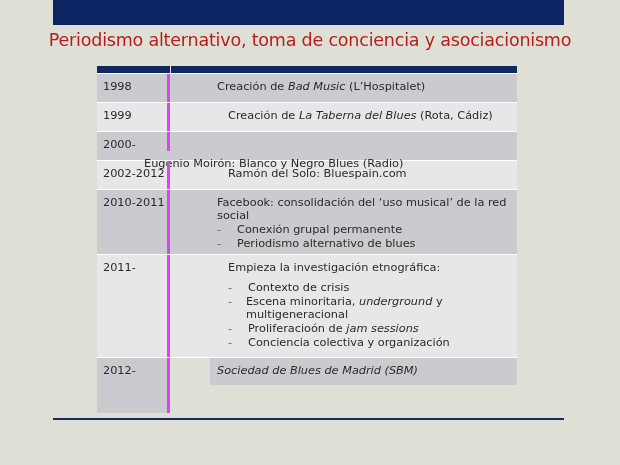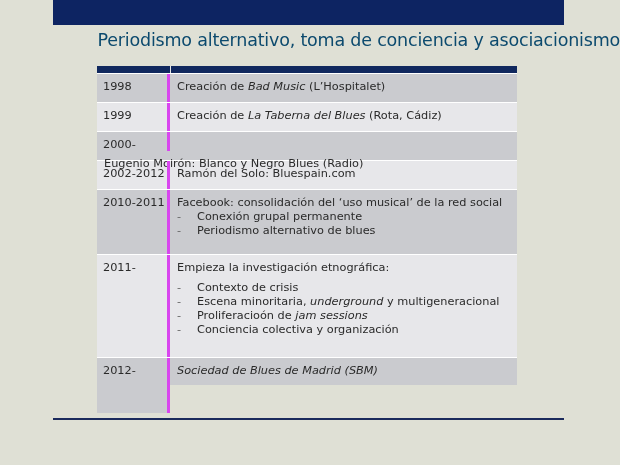--- a/index.html
+++ b/index.html
@@ -7,38 +7,38 @@
       width: 620px; height: 465px; position: relative; overflow: hidden;
       background: #dfe0d5;
       font-family: "DejaVu Sans", sans-serif;
       color: #262626;
     }
     .top-bar {
       position: absolute; left: 53px; top: 0; width: 511px; height: 25px;
       background: #0d2462;
     }
     .title {
-      position: absolute; left: 0; top: 30px; width: 620px; text-align: right;
-      font-size: 17.5px; color: #0c4a6e; letter-spacing: -0.2px;
+      position: absolute; left: 0; top: 30px; width: 620px; text-align: center;
+      font-size: 17.5px; color: #b91c1c; letter-spacing: -0.2px;
       font-family: "DejaVu Sans", sans-serif;
     }
     .table {
       position: absolute; left: 97px; top: 66px; width: 420px;
       font-size: 11.3px; color: #2a2a2a;
       font-family: "DejaVu Sans", sans-serif;
     }
     .thead {
       height: 7px; background: #10285e; display: flex;
     }
     .thead .c1 { width: 73px; border-right: 1px solid #e6e6e6; }
     .row { display: flex; border-top: 1px solid #ffffff; }
     .row .c1 { width: 73px; padding: 6px 0 0 6px; box-sizing: border-box; border-right: 3px solid #d946ef; }
-    .row .c2 { flex: 1; padding: 6px 0 0 7px; box-sizing: border-box; }
+    .row .c2 { flex: 1; padding: 6px 0 0 7px; box-sizing: border-box; margin-left: 40px; }
     .dark { background: #cacbcf; }
-    .light { background: #e7e7ea; }
+    .light { background: #e7e7ea; gap: 11px; }
     .sub { display: flex; margin-top: 1px; }
     .sub .dash { width: 20px; color: #666; }
     .list2 { margin-top: 7px; }
     .row-split .c2 { padding: 0; display: flex; flex-direction: column; font-style: italic; }
     .row-split .c2 .part { padding: 6px 0 0 7px; box-sizing: border-box; }
     .bottom-line {
       position: absolute; left: 53px; top: 418px; width: 511px; height: 2px;
       background: #1b2a5c;
     }
     i { font-style: italic; }

